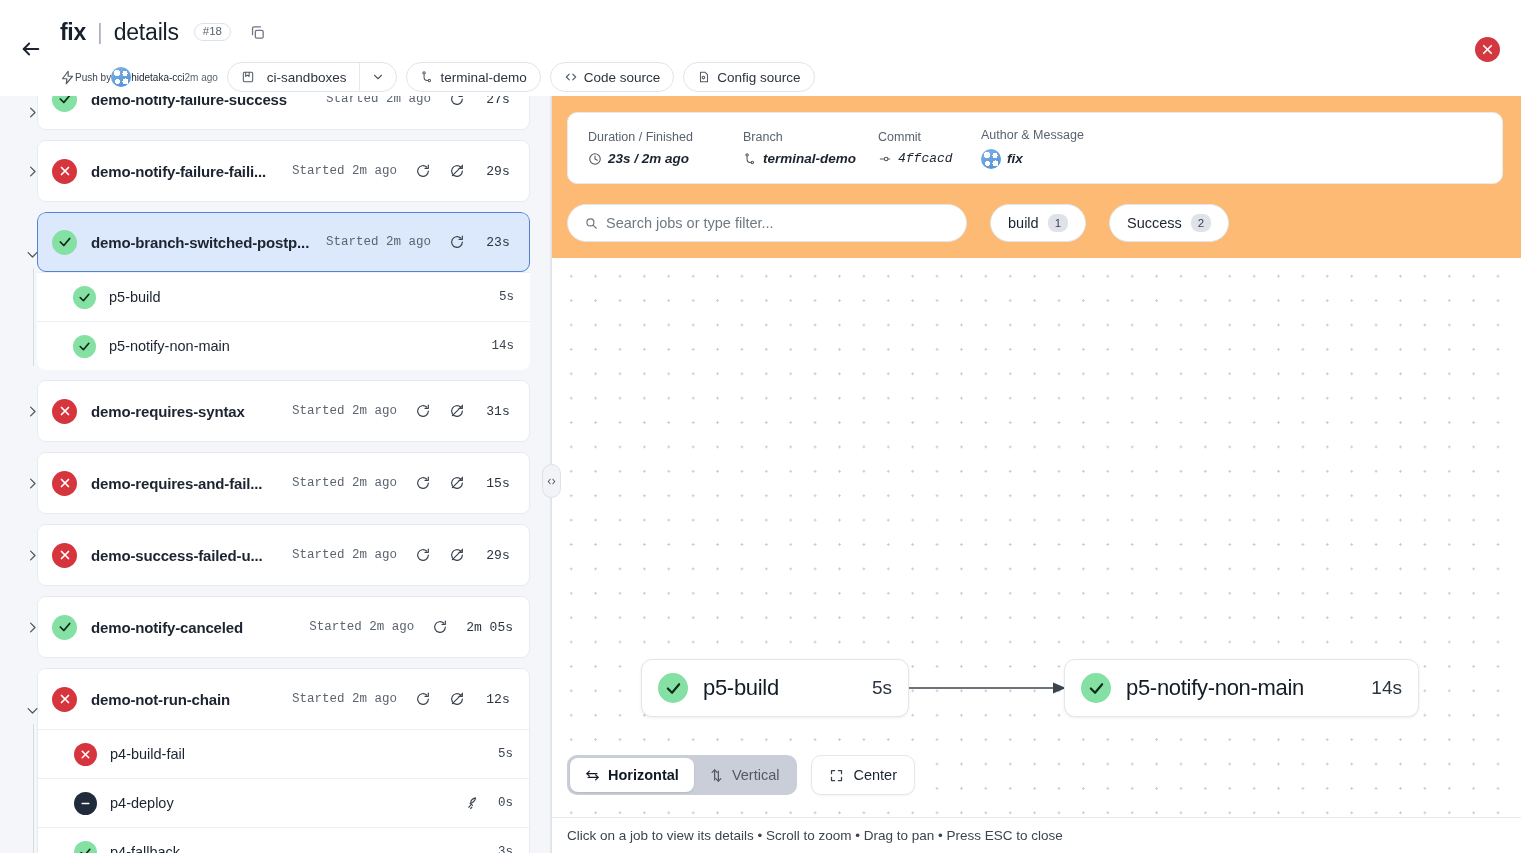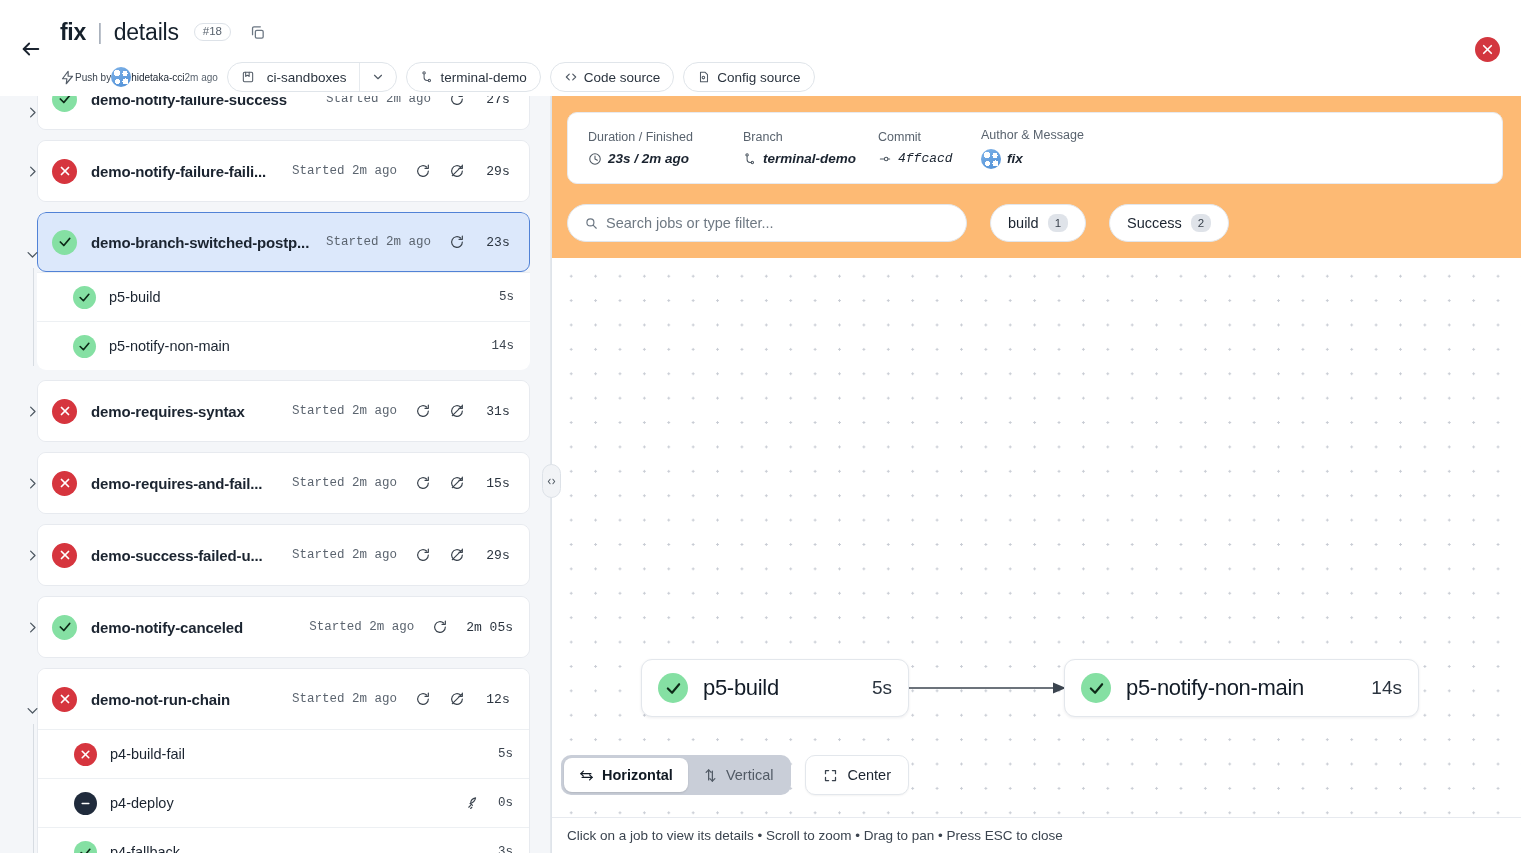--- a/index.html
+++ b/index.html
@@ -229,21 +229,21 @@
     background: #fff; border: 1px solid #e3e7ec; border-radius: 11px;
     box-shadow: 0 1px 3px rgba(20,30,45,0.08);
     height: 58px; padding: 0 16px; gap: 15px;
   }
   .node .status { width: 30px; height: 30px; flex: 0 0 30px; margin-right: 0; }
   .node .status svg { width: 17px; height: 17px; }
   .node .nname { font-size: 22px; color: #131c27; letter-spacing: -0.3px; white-space: nowrap; }
   .node .ndur { font-size: 19px; color: #2b343f; margin-left: auto; padding-left: 14px; }
   .edge { position: absolute; }
 
-  .graph-toolbar { position: absolute; left: 10px; bottom: 22px; display: flex; gap: 14px; }
+  .graph-toolbar { position: absolute; left: 16px; bottom: 22px; display: flex; gap: 14px; }
   .seg-group {
     display: flex; background: #c9ced8; border-radius: 10px; padding: 3px;
   }
   .seg-btn {
     display: inline-flex; align-items: center; gap: 8px; height: 34px; padding: 0 15px;
     border-radius: 8px; font-size: 14.5px; color: #515a65; cursor: pointer; background: transparent;
   }
   .seg-btn.active { background: #fff; color: #111a24; font-weight: 600; box-shadow: 0 1px 2px rgba(0,0,0,.12); }
   .seg-btn svg { width: 15px; height: 15px; }
   .tool-btn {

